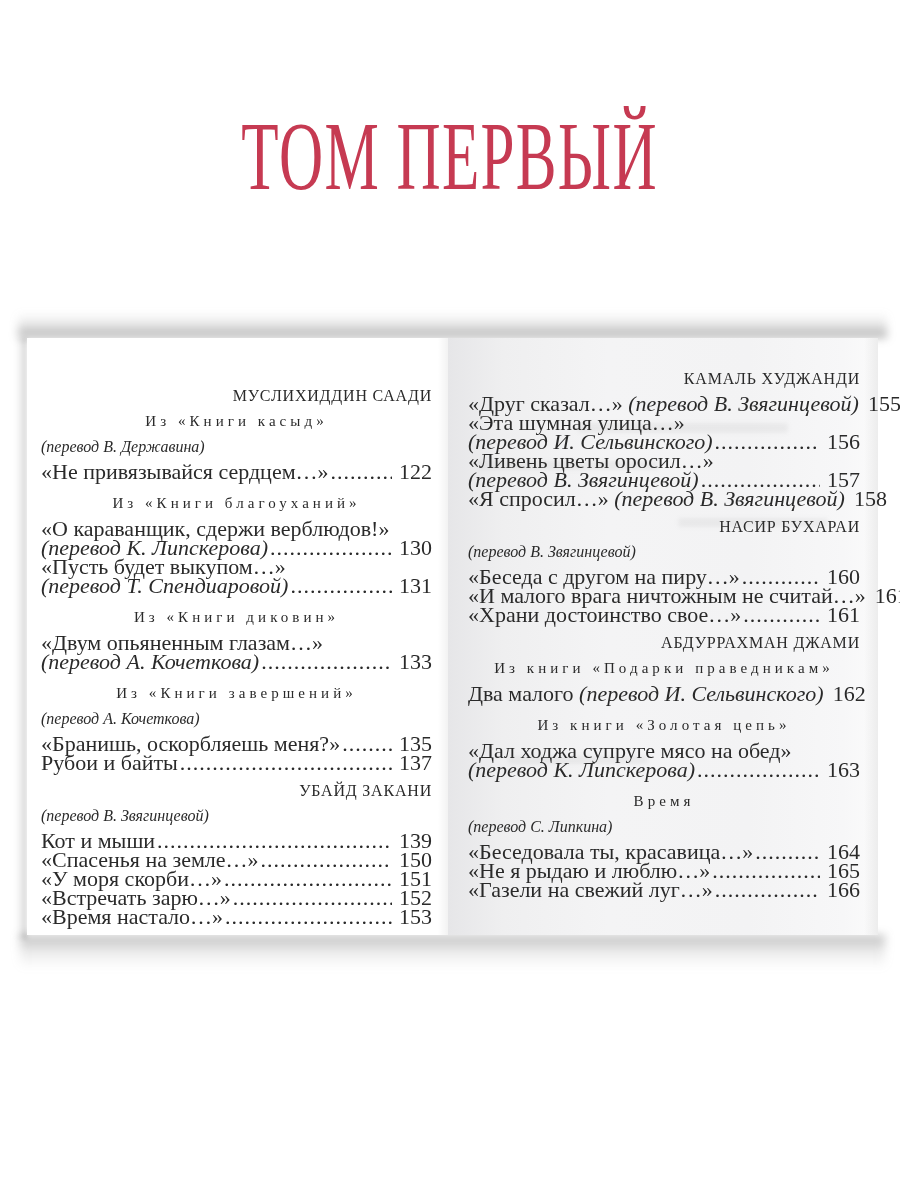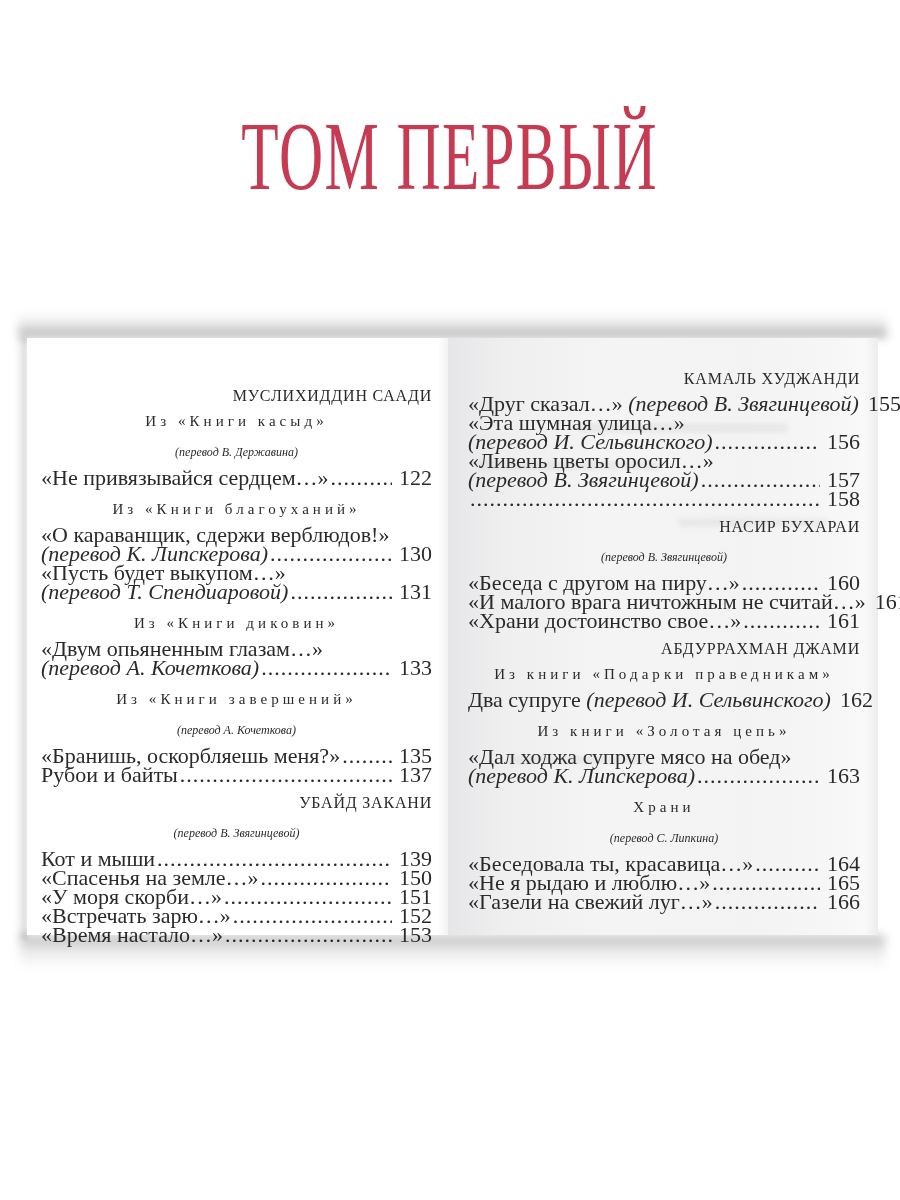--- a/index.html
+++ b/index.html
@@ -53,21 +53,21 @@
   .page-right::after{
     content:"";position:absolute;right:0;top:0;bottom:0;width:14px;
     background:linear-gradient(to right, rgba(0,0,0,0), rgba(0,0,0,.06));
   }
   
   .smudge{position:absolute;filter:blur(2px);background:rgba(100,100,100,.07);border-radius:3px;}
   
   .b-author{font-size:16px;text-align:right;letter-spacing:.8px;line-height:19px;margin-top:9px;}
   .b-subhead{font-size:15px;text-align:center;letter-spacing:.27em;line-height:19px;margin-top:13px;white-space:nowrap;}
   .b-author + .b-subhead{margin-top:7px;}
-  .b-credit{font-size:12px;font-style:italic;text-align:center;line-height:19px;margin-top:12px;}
+  .b-credit{font-size:16px;font-style:italic;line-height:19px;margin-top:6px;}
   .b-line{font-size:22px;line-height:19px;display:flex;align-items:flex-end;margin-top:0;}
   .b-subhead + .b-line,.b-credit + .b-line,.b-author + .b-line{margin-top:6px;}
   .b-line:first-child,.b-author:first-child{margin-top:0;}
   .b-line .t{white-space:nowrap;}
   .b-line .it{font-style:italic;}
   .b-line .dots{flex:1 1 0;min-width:0;overflow:hidden;white-space:nowrap;margin:0 2px;letter-spacing:1px;}
   .b-line .pg{white-space:nowrap;margin-left:5px;min-width:30px;text-align:right;}
 </style>
 </head>
 <body>
@@ -174,20 +174,21 @@
       </div>
       <div class="b-line">
         <span class="t"><span>«Ливень цветы оросил…»</span></span>
       </div>
       <div class="b-line">
         <span class="t"><span class="it">(перевод В. Звягинцевой)</span></span>
         <span class="dots">........................................................................................................................</span>
         <span class="pg">157</span>
       </div>
       <div class="b-line">
+        <span class="t"><span>«Я спросил…» </span><span class="it">(перевод В. Звягинцевой) </span></span>
         <span class="dots">........................................................................................................................</span>
         <span class="pg">158</span>
       </div>
       <div class="b-author">НАСИР БУХАРАИ</div>
       <div class="b-credit">(перевод В. Звягинцевой)</div>
       <div class="b-line">
         <span class="t"><span>«Беседа с другом на пиру…»</span></span>
         <span class="dots">........................................................................................................................</span>
         <span class="pg">160</span>
       </div>
@@ -197,34 +198,34 @@
         <span class="pg">161</span>
       </div>
       <div class="b-line">
         <span class="t"><span>«Храни достоинство свое…» </span></span>
         <span class="dots">........................................................................................................................</span>
         <span class="pg">161</span>
       </div>
       <div class="b-author">АБДУРРАХМАН ДЖАМИ</div>
       <div class="b-subhead">Из книги «Подарки праведникам»</div>
       <div class="b-line">
-        <span class="t"><span>Два супруге </span><span class="it">(перевод И. Сельвинского) </span></span>
+        <span class="t"><span>Два малого </span><span class="it">(перевод И. Сельвинского) </span></span>
         <span class="dots">........................................................................................................................</span>
         <span class="pg">162</span>
       </div>
       <div class="b-subhead">Из книги «Золотая цепь»</div>
       <div class="b-line">
         <span class="t"><span>«Дал ходжа супруге мясо на обед»</span></span>
       </div>
       <div class="b-line">
         <span class="t"><span class="it">(перевод К. Липскерова) </span></span>
         <span class="dots">........................................................................................................................</span>
         <span class="pg">163</span>
       </div>
-      <div class="b-subhead">Храни</div>
+      <div class="b-subhead">Время</div>
       <div class="b-credit">(перевод С. Липкина)</div>
       <div class="b-line">
         <span class="t"><span>«Беседовала ты, красавица…» </span></span>
         <span class="dots">........................................................................................................................</span>
         <span class="pg">164</span>
       </div>
       <div class="b-line">
         <span class="t"><span>«Не я рыдаю и люблю…» </span></span>
         <span class="dots">........................................................................................................................</span>
         <span class="pg">165</span>

